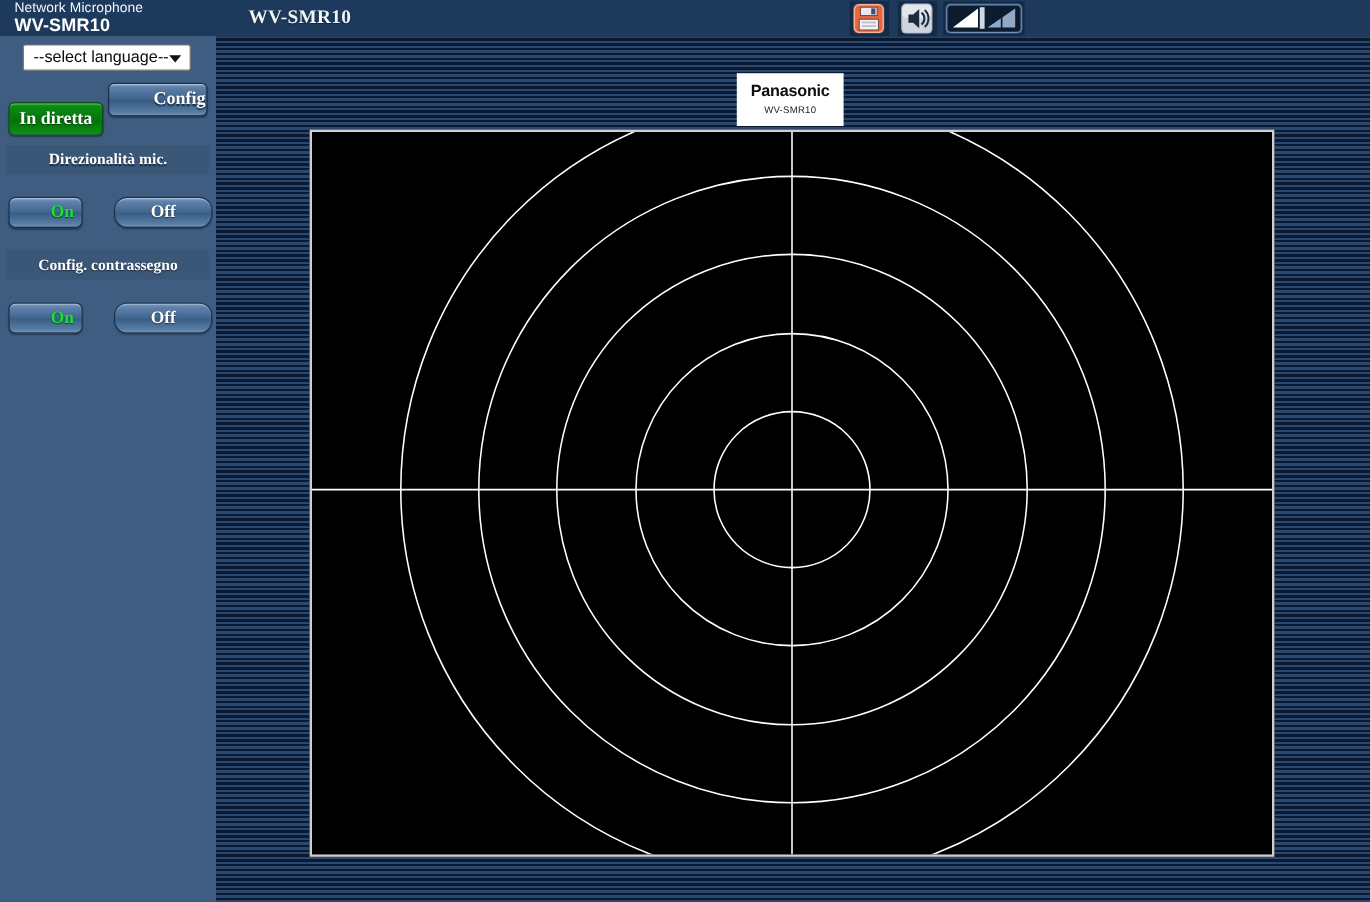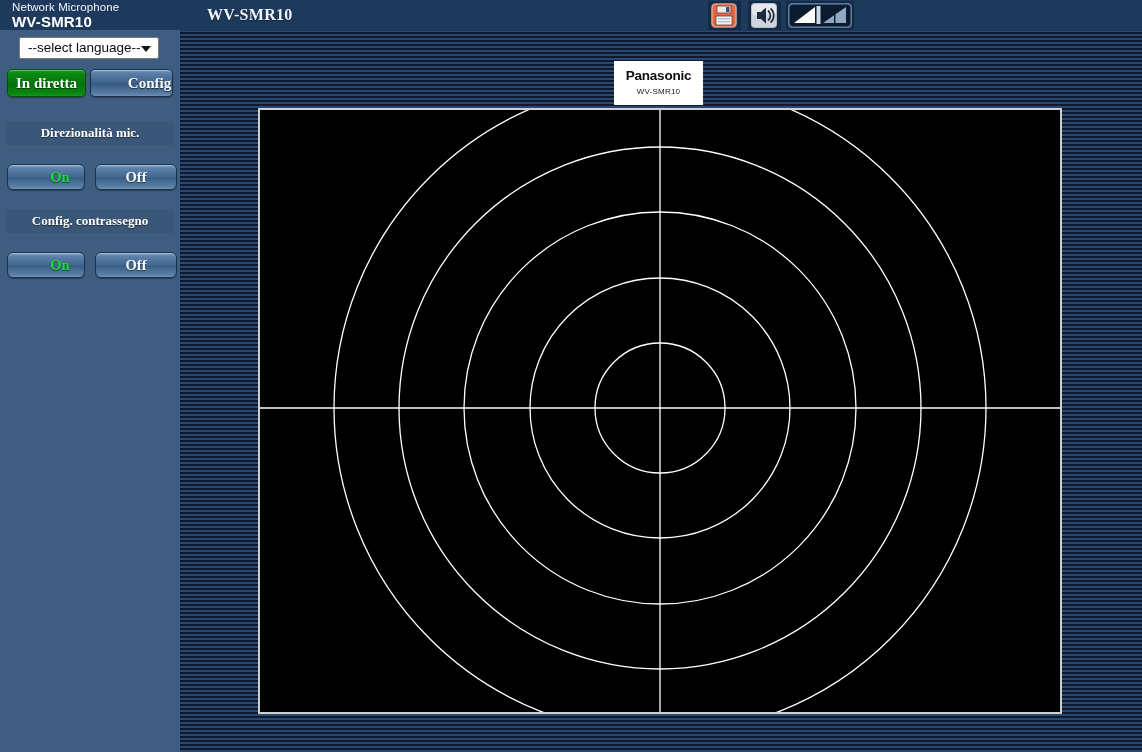--- a/index.html
+++ b/index.html
@@ -112,20 +112,21 @@
     text-align: center;
     line-height: 26px;
     cursor: pointer;
     text-shadow: 0 1px 1px rgba(0,0,0,.6);
     user-select: none;
   }
   .btn3d.green {
     background: linear-gradient(to bottom, #13a31a 0%, #0a8a12 12%, #04770c 50%, #037209 55%, #0a8711 90%, #109a17 100%);
     border: 1px solid #0b4f10;
     color: #ffffff;
+    margin-top: 16px;
   }
   #btn-live  { left: 0px;  width: 79px; }
   #btn-setup { left: 83px; width: 83px; padding-left: 36px; }
   #navbuttons { top: 69px; }
 
   
   .sect {
     position: absolute;
     left: 5px;
     width: 170px;
@@ -158,22 +159,22 @@
     box-shadow: inset 0 1px 0 rgba(255,255,255,.32), 0 1px 1px rgba(0,0,0,.35);
     font-family: "Liberation Serif", serif;
     font-weight: bold;
     font-size: 14.5px;
     text-align: center;
     line-height: 24px;
     cursor: pointer;
     text-shadow: 0 1px 1px rgba(0,0,0,.55);
     user-select: none;
   }
-  .btn-on  { left: 0px;  width: 78px; color: #18e233; padding-left: 28px; }
-  .btn-off { left: 88px; width: 82px; color: #ffffff; }
+  .btn-on  { left: 0px;  width: 62px; color: #18e233; padding-left: 28px; }
+  .btn-off { left: 88px; width: 82px; color: #ffffff; border-radius: 11px; }
 
   
   #main {
     position: absolute;
     left: 180px; top: 0;
     width: 962px;
     height: 752px;
     background:
       repeating-linear-gradient(
         to bottom,

